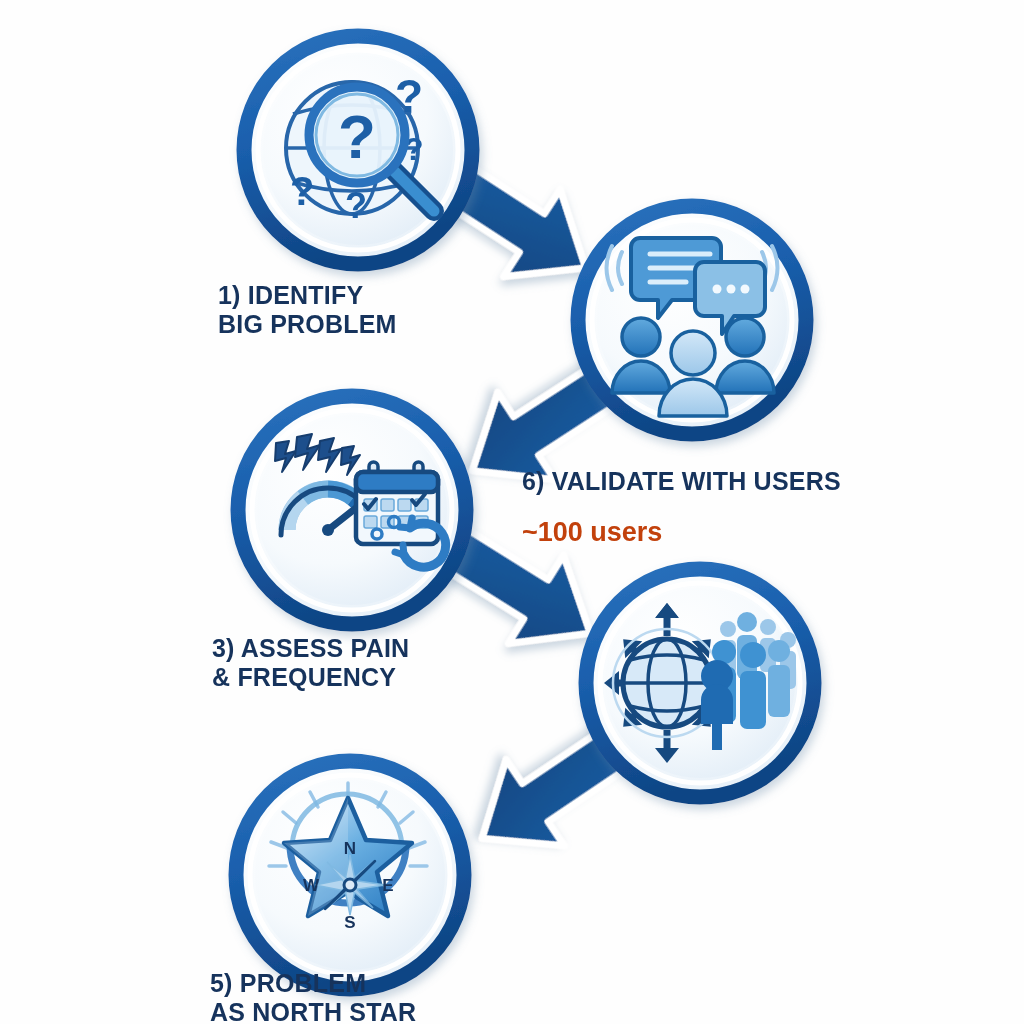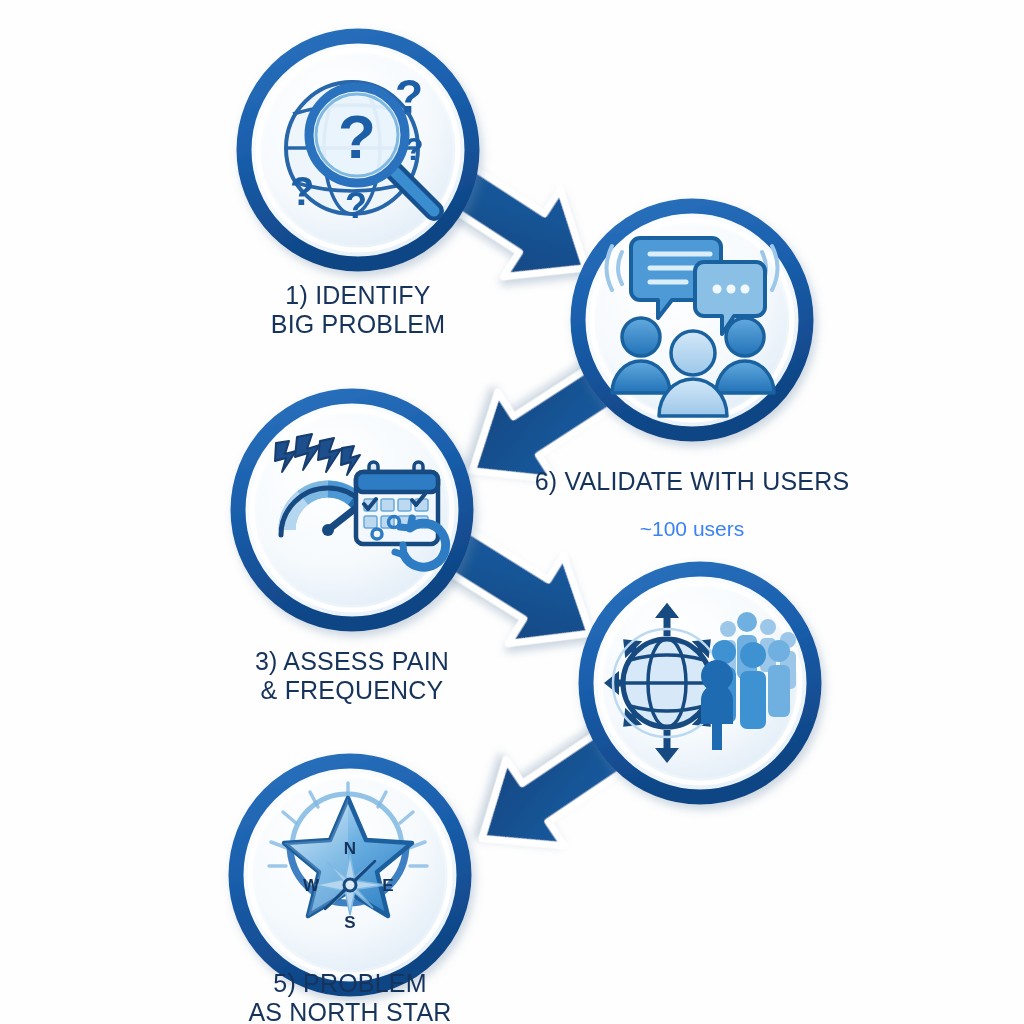--- a/index.html
+++ b/index.html
@@ -14,34 +14,34 @@
     position: relative;
     width: 1024px;
     height: 1024px;
     background: #fefefe;
     overflow: hidden;
   }
   .stage { position: absolute; inset: 0; }
   svg.layer { position: absolute; left: 0; top: 0; width: 1024px; height: 1024px; }
   .node-label {
     position: absolute;
-    text-align: center;
+    text-align: left;
     color: #16335c;
-    font-weight: normal;
+    font-weight: bold;
     font-family: "Liberation Sans", sans-serif;
     line-height: 1.16;
     letter-spacing: 0.2px;
     white-space: pre-line;
     user-select: none;
   }
   .node-label .title { font-size: 25px; display: block; }
   .node-label .sub {
     display: block;
-    font-size: 21px;
-    color: #3b82f6;
+    font-size: 27px;
+    color: #c2410c;
     margin-top: 3px;
     letter-spacing: 0px;
   }
 </style>
 </head>
 <body>
 
 <div id="canvas">
   <div class="stage">
 
@@ -351,21 +351,21 @@
     <div class="node-label" style="left:218px; top:262px; width:280px;">
       <span class="title">1) IDENTIFY
 BIG PROBLEM</span>
     </div>
 
     <div class="node-label" style="left:522px; top:448px; width:340px;">
       <span class="title">6) VALIDATE WITH USERS</span>
       <span class="sub">~100 users</span>
     </div>
 
-    <div class="node-label" style="left:212px; top:628px; width:280px;">
+    <div class="node-label" style="left:212px; top:615px; width:280px;">
       <span class="title">3) ASSESS PAIN
 &amp; FREQUENCY</span>
     </div>
 
 
     <div class="node-label" style="left:210px; top:950px; width:280px;">
       <span class="title">5) PROBLEM
 AS NORTH STAR</span>
     </div>
 

